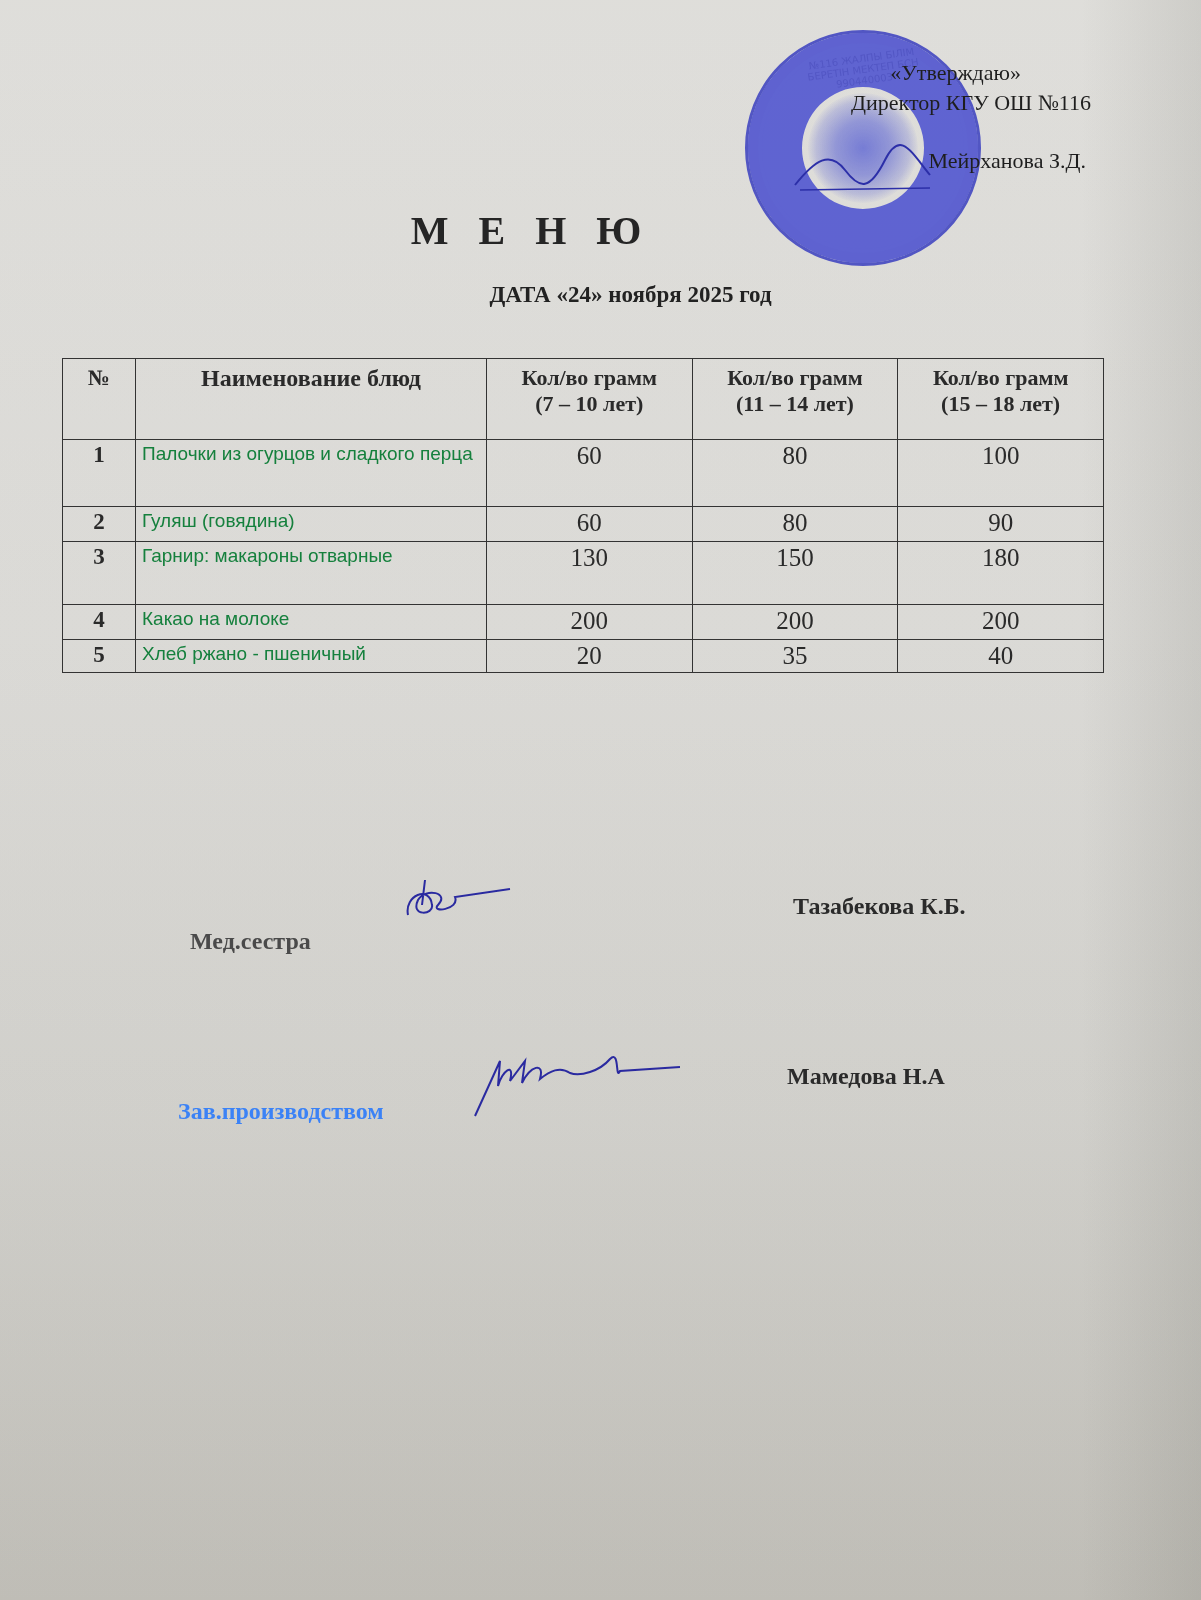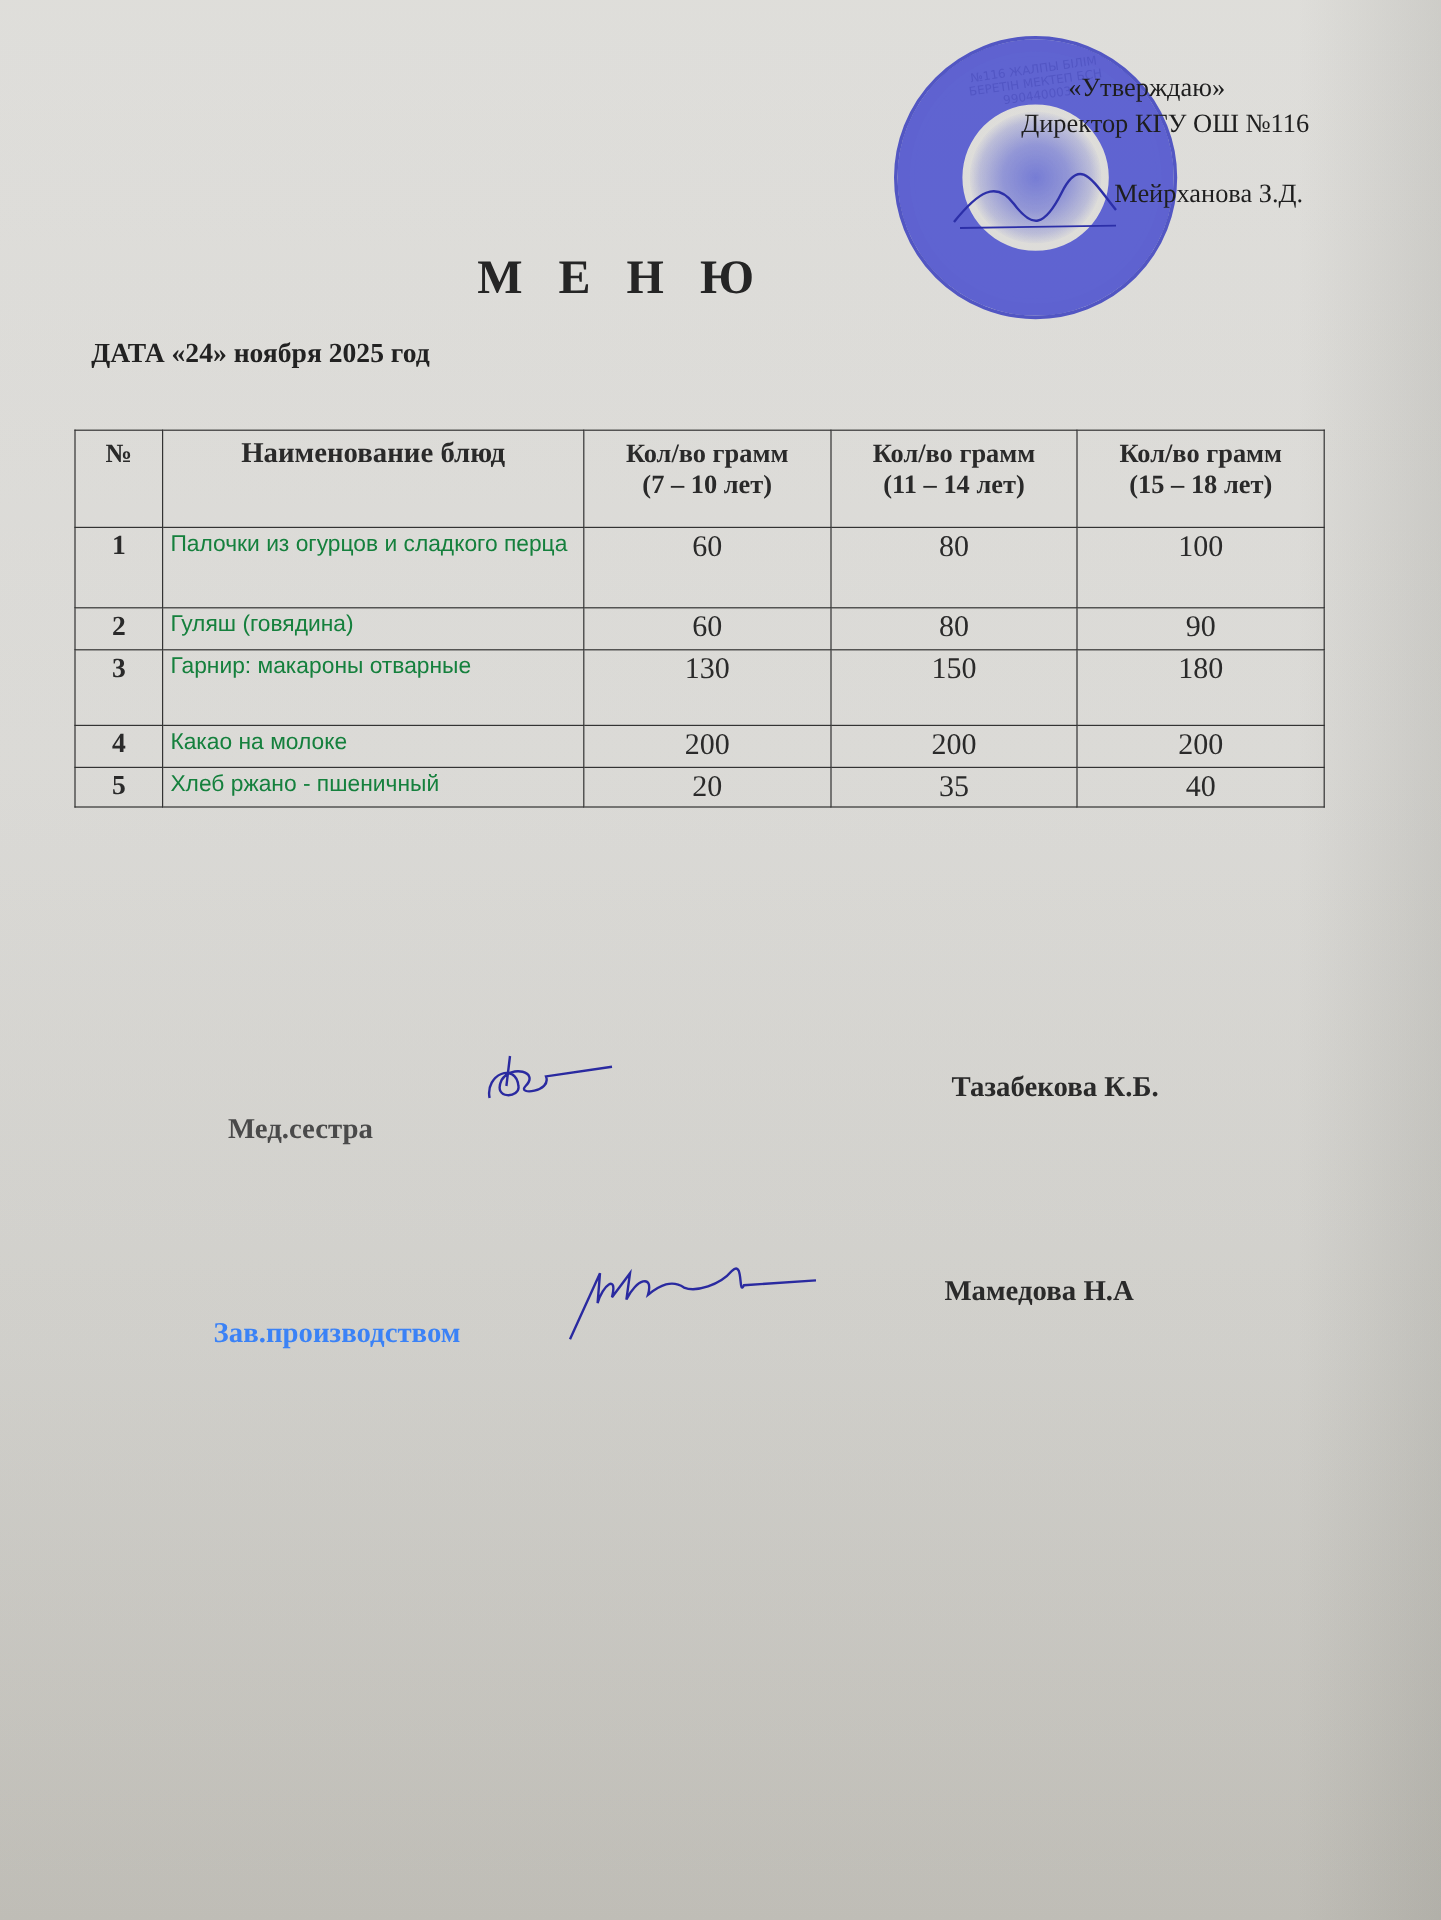--- a/index.html
+++ b/index.html
@@ -33,28 +33,28 @@
     font-family: "DejaVu Sans", sans-serif; font-size: 10px; color: #3a3fc0;
     text-align: center; transform: rotate(-8deg);
   }
   .approve {
     position: absolute; right: 110px; top: 58px; text-align: right;
     font-weight: normal; font-size: 22px; line-height: 30px; color: #1e1e1e;
   }
   .approve .l1 { padding-right: 70px; }
   .approve .l3 { margin-top: 28px; padding-right: 5px; }
   .title {
-    position: absolute; left: 0; width: 956px; top: 207px; text-align: center;
+    position: absolute; left: 13px; width: 956px; top: 207px; text-align: center;
     font-size: 40px; font-weight: bold; letter-spacing: 10px; color: #252525;
     padding-left: 80px; box-sizing: border-box;
   }
   .date {
-    position: absolute; left: 0; width: 1201px; top: 282px; 
+    position: absolute; left: 0; width: 1201px; top: 282px; text-align: center;
     font-size: 23px; font-weight: bold; color: #222;
-    padding-left: 76px; box-sizing: border-box;
+    padding-left: 60px; box-sizing: border-box;
   }
   table.menu {
     position: absolute; left: 62px; top: 358px; width: 1042px;
     border-collapse: collapse; color: #2a2a2a;
   }
   table.menu td, table.menu th {
     border: 1.5px solid #333; padding: 2px 6px; vertical-align: top;
   }
   table.menu th {
     font-size: 22px; font-weight: bold; text-align: center; height: 72px; vertical-align: top; padding-top: 6px;

